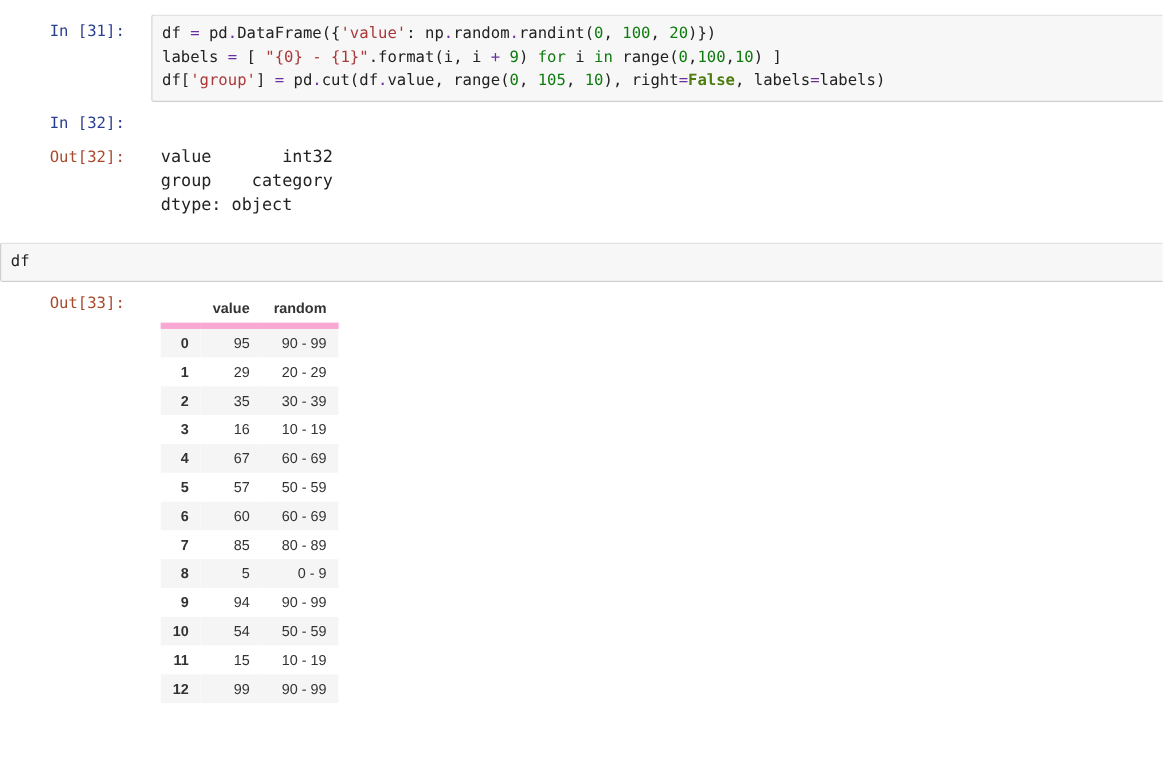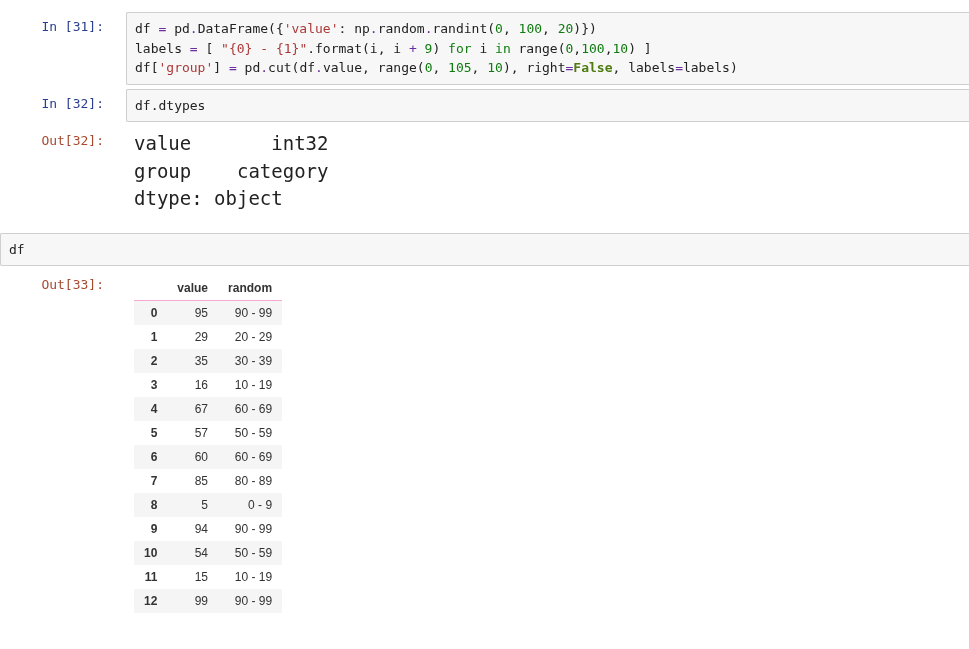--- a/index.html
+++ b/index.html
@@ -41,21 +41,21 @@
     font-family: "DejaVu Sans Mono", "Consolas", monospace;
     font-size: 13px;
     line-height: 1.5;
     white-space: pre;
     overflow: hidden;
   }
   .plain-output {
     flex: 1;
     padding: 4px 8px 6px 8px;
     font-family: "DejaVu Sans Mono", "Consolas", monospace;
-    font-size: 19px;
+    font-size: 14px;
     line-height: 1.45;
     white-space: pre;
     color: #222;
   }
   .table-output {
     flex: 1;
     padding: 6px 8px 6px 8px;
     font-family: Arial, sans-serif;
     font-size: 12px;
     color: #333;
@@ -64,21 +64,21 @@
     border-collapse: collapse;
     border: none;
   }
   table.df th, table.df td {
     padding: 5px 10px;
     text-align: right;
     border: none;
   }
   table.df thead th {
     font-weight: bold;
-    border-bottom: 1px solid #f9a8d4;
+    border-bottom: 5px solid #f9a8d4;
   }
   table.df tbody th {
     font-weight: bold;
   }
   table.df tbody tr:nth-child(odd)  { background: #f5f5f5; }
   table.df tbody tr:nth-child(even) { background: #ffffff; }
 
   
   .tok-str   { color: #ab3838; }   
   .tok-num   { color: #0f7b0f; }   
@@ -93,21 +93,20 @@
 
   <div class="cell">
     <div class="prompt in">In  [31]:</div>
     <div class="code-block"><span><span>df </span><span class="tok-op">=</span><span> pd</span><span class="tok-op">.</span><span>DataFrame({</span><span class="tok-str">'value'</span><span>: np</span><span class="tok-op">.</span><span>random</span><span class="tok-op">.</span><span>randint(</span><span class="tok-num">0</span><span>, </span><span class="tok-num">100</span><span>, </span><span class="tok-num">20</span><span>)})</span></span>
 <span><span>labels </span><span class="tok-op">=</span><span> [ </span><span class="tok-str">"{0} - {1}"</span><span>.format(i, i </span><span class="tok-op">+</span> <span class="tok-num">9</span><span>) </span><span class="tok-kw">for</span><span> i </span><span class="tok-kw">in</span><span> range(</span><span class="tok-num">0</span><span>,</span><span class="tok-num">100</span><span>,</span><span class="tok-num">10</span><span>) ]</span></span>
 <span><span>df[</span><span class="tok-str">'group'</span><span>] </span><span class="tok-op">=</span><span> pd</span><span class="tok-op">.</span><span>cut(df</span><span class="tok-op">.</span><span>value, range(</span><span class="tok-num">0</span><span>, </span><span class="tok-num">105</span><span>, </span><span class="tok-num">10</span><span>), right</span><span class="tok-op">=</span><span class="tok-const">False</span><span>, labels</span><span class="tok-op">=</span><span>labels)</span></span></div>
   </div>
 
   <div class="cell" style="margin-top:4px;">
     <div class="prompt in">In  [32]:</div>
-    <div class="code-block"><span>df.dtypes</span></div>
   </div>
 
   <div class="cell">
     <div class="prompt out">Out[32]:</div>
     <div class="plain-output">value       int32
 group    category
 dtype: object</div>
   </div>
 
   <div class="cell" style="margin-top:14px;">

